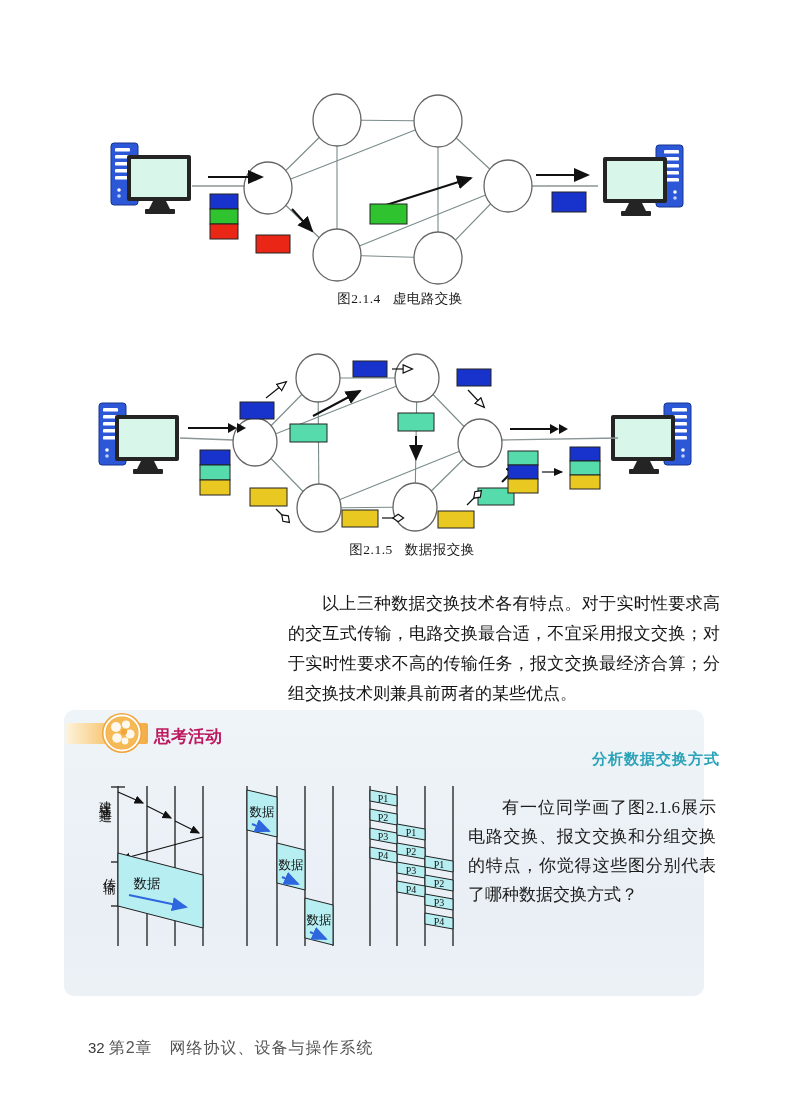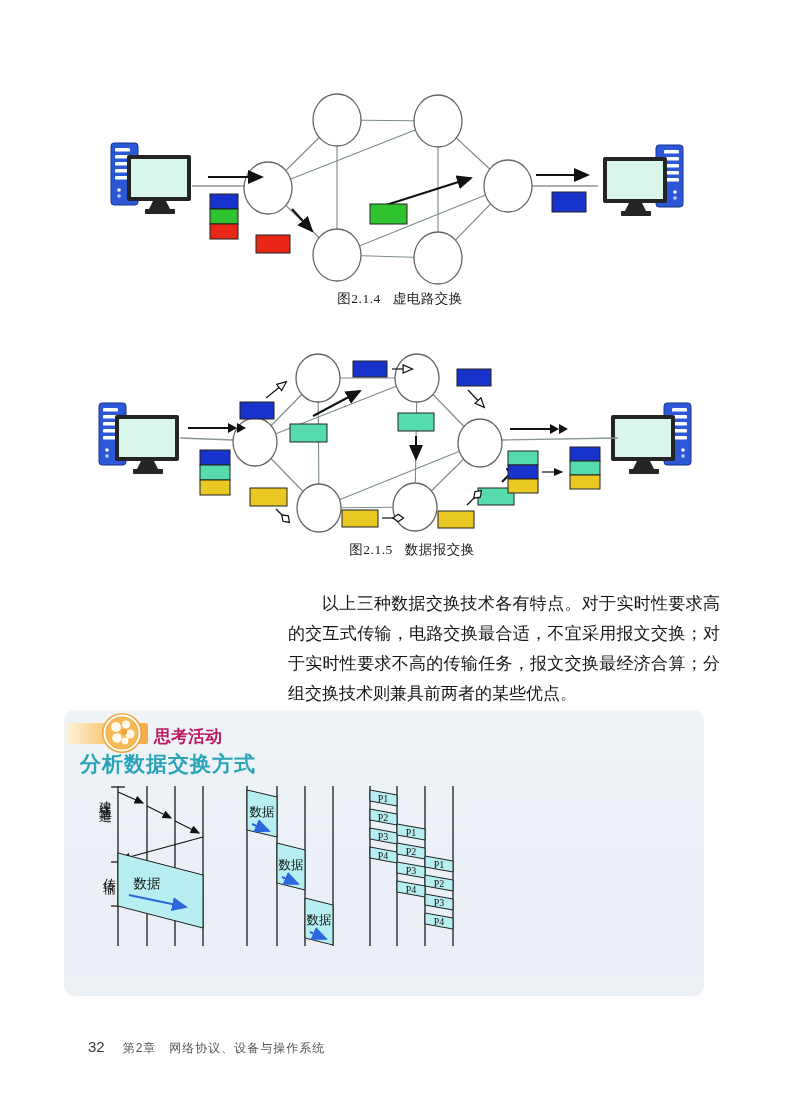--- a/index.html
+++ b/index.html
@@ -5,26 +5,26 @@
   html,body{margin:0;padding:0;background:#ffffff;}
   .page{position:relative;width:800px;height:1118px;background:#ffffff;overflow:hidden;
         font-family:"Liberation Serif", serif;padding-left:48px;}
   .abs{position:absolute;}
   .caption{font-size:13.5px;color:#1a1a1a;text-align:center;letter-spacing:.5px;}
   .caption .cap-label{margin-right:12px;}
   .para{font-size:17px;line-height:30px;text-align:justify;color:#141414;text-indent:2em;}
   .panel{background:linear-gradient(180deg,#eff4f8 0%,#e9eff5 70%,#ecf1f6 100%);border-radius:10px;}
   .ribbon{background:linear-gradient(90deg,#fdf3dc 0%,#f7c269 55%,#f3ad48 100%);border-radius:2px;}
   .badge-label{font-family:"Liberation Sans",sans-serif;font-weight:bold;font-size:17px;color:#be185d;}
-  .activity-title{font-family:Liberation Serif, serif;font-weight:bold;font-size:21px;color:#2aa3b8;text-align:left;letter-spacing:1px;}
+  .activity-title{font-family:Liberation Serif, serif;font-weight:bold;font-size:15px;color:#2aa3b8;text-align:right;letter-spacing:1px;}
   .question{font-size:17px;line-height:29px;text-align:justify;text-indent:2em;color:#1c1c1c;}
   .vlabel{writing-mode:vertical-rl;text-orientation:upright;font-size:13px;color:#111;letter-spacing:3px;line-height:14px;}
-  .footer{display:flex;align-items:baseline;gap:18px;}
+  .footer{display:flex;align-items:baseline;gap:4px;}
   .footer-num{font-family:"Liberation Sans",sans-serif;font-size:15px;color:#3a3a3a;}
-  .footer-chap{font-family:"Liberation Sans",sans-serif;font-size:12px;color:#555;letter-spacing:1px;}
+  .footer-chap{font-family:"Liberation Sans",sans-serif;font-size:16px;color:#555;letter-spacing:1px;}
 
   
   .edge{stroke:#7b8b8b;stroke-width:1.1;}
   .node{fill:#ffffff;stroke:#666;stroke-width:1.3;}
   .pk{stroke:#222;stroke-width:1;}
   .pk-blue{fill:#1733cc;}
   .pk-green{fill:#2fc32f;}
   .pk-red{fill:#ea2617;}
   .pk-teal{fill:#56dcac;}
   .pk-yellow{fill:#e9c822;}
@@ -293,19 +293,20 @@
       <text x="354" y="126" text-anchor="middle" font-size="10" class="svglabel">P3</text>
       <polygon points="340,133 368,138 368,149 340,144" class="cyan"></polygon>
       <text x="354" y="145" text-anchor="middle" font-size="10" class="svglabel">P4</text>
     </g>
   </svg>
 
   <div class="abs vlabel" style="left:98px;top:790px">建立通道</div>
   <div class="abs vlabel" style="left:102px;top:868px">传输</div>
 
 
+  <div class="abs question" style="left:468px;top:793px;width:248px">有一位同学画了图2.1.6展示电路交换、报文交换和分组交换的特点，你觉得这些图分别代表了哪种数据交换方式？</div>
 
   <div class="abs footer" style="left:88px;top:1038px">
     <span class="footer-num">32</span>
     <span class="footer-chap">第2章　网络协议、设备与操作系统</span>
   </div>
 
 </div>
 
 </body></html>

